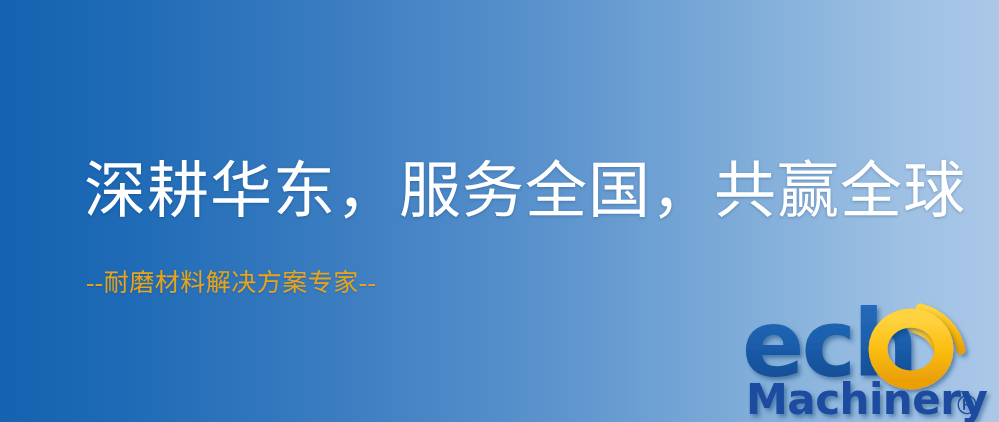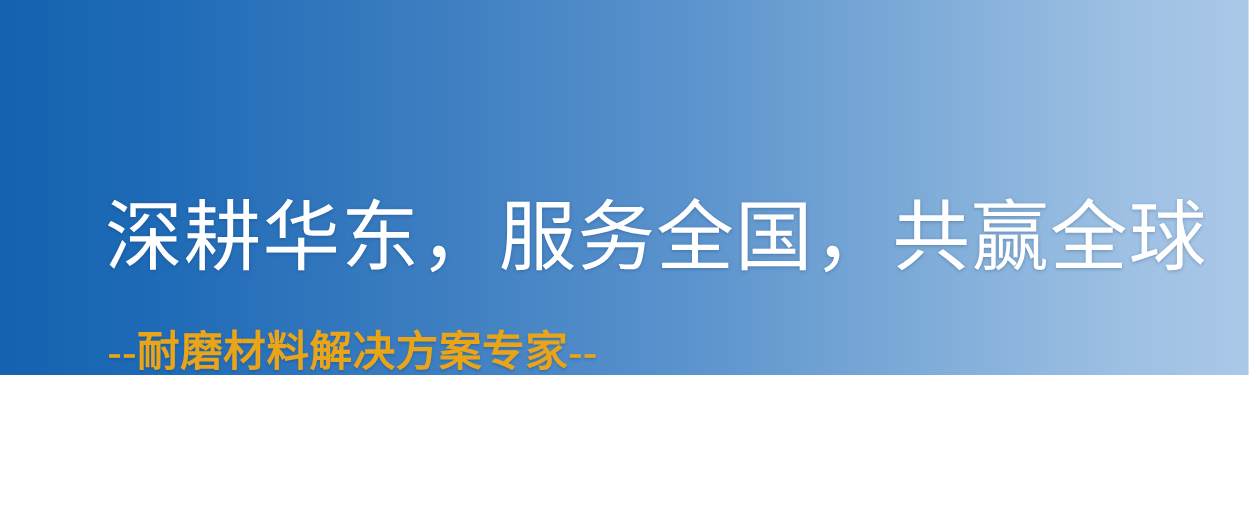--- a/index.html
+++ b/index.html
@@ -4,21 +4,21 @@
 <title>Echo Machinery Banner</title>
 <style>
   html, body {
     margin: 0;
     padding: 0;
     background: #ffffff;
   }
   #banner {
     position: relative;
     width: 999px;
-    height: 300px;
+    height: 422px;
     overflow: hidden;
     background: linear-gradient(90deg,
         #1462b0 0%,
         #1e6ab6 12%,
         #3a7cc0 33%,
         #5b93cd 55%,
         #80add9 75%,
         #9dc0e3 90%,
         #abc8e8 100%);
     font-family: "Liberation Sans", "DejaVu Sans", sans-serif;
@@ -38,27 +38,26 @@
     white-space: nowrap;
     text-shadow: 0 1px 3px rgba(10, 45, 90, 0.30);
   }
 
   
   #subtitle {
     position: absolute;
     left: 86px;
     top: 268px;
     font-family: "Liberation Serif", "DejaVu Serif", serif;
-    font-size: 34px;
+    font-size: 25px;
     line-height: 30px;
     letter-spacing: 0.5px;
     color: #e9a517;
     white-space: nowrap;
     text-shadow: 0 1px 2px rgba(10, 45, 90, 0.22);
-    font-weight: bold;
   }
 
   
   #logo {
     position: absolute;
     left: 742px;
     top: 292px;
     width: 257px;
     height: 130px;
   }

